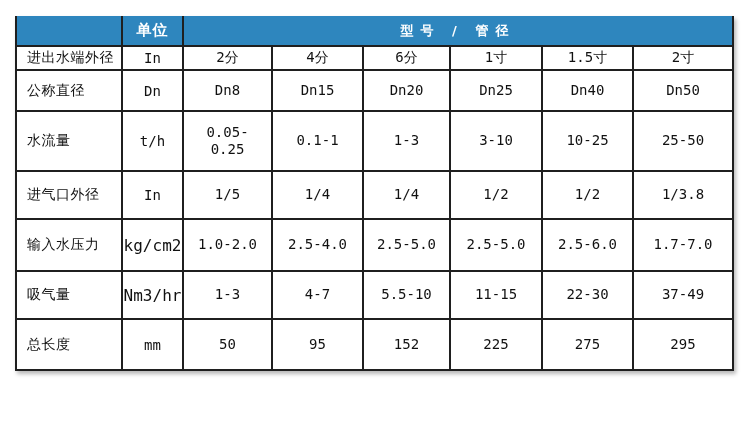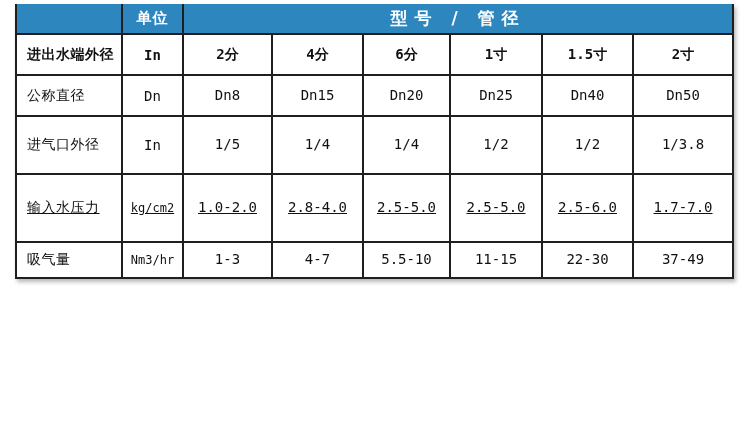--- a/index.html
+++ b/index.html
@@ -17,21 +17,21 @@
   .stage {
     position: relative;
     width: 750px;
     height: 435px;
     background: #ffffff;
     overflow: hidden;
   }
   table.spec-table {
     position: absolute;
     left: 15px;
-    top: 4px;
+    top: 16px;
     border-collapse: collapse;
     table-layout: fixed;
     box-shadow: 2px 3px 4px rgba(0,0,0,0.28);
     background: #ffffff;
   }
   th, td {
     border: 2px solid var(--border);
     text-align: center;
     vertical-align: middle;
     overflow: hidden;
@@ -40,43 +40,43 @@
     background: var(--accent);
     color: var(--header_text);
     font-weight: bold;
     border-top: none;
   }
   th.unit-h {
     font-size: 15px;
     letter-spacing: 1px;
   }
   th.title-h {
-    font-size: 17px;
+    font-size: 13px;
     letter-spacing: 7px;
   }
   td.lbl {
     text-align: left;
     padding-left: 10px;
     font-size: 14px;
     letter-spacing: 0.5px;
   }
   td.unit, td.val {
     font-family: "DejaVu Sans Mono", "Liberation Mono", monospace;
     font-size: 14px;
   }
   td.val { white-space: pre-line; line-height: 1.25; }
   tr.hrow  { height: 30px; }
-  tr.row1  { height: 41px; font-weight: bold; }
+  tr.row1  { height: 24px; }
   tr.row2  { height: 41px; }
   tr.row3  { height: 60px; }
-  tr.row4  { height: 58px; }
-  tr.row5  { height: 68px; text-decoration: underline; }
-  tr.row6  { height: 36px; }
+  tr.row4  { height: 48px; }
+  tr.row5  { height: 52px; }
+  tr.row6  { height: 48px; }
   tr.row7  { height: 51px; }
-  tr.row5 td.unit, tr.row6 td.unit { font-size: 12px; }
+  tr.row5 td.unit, tr.row6 td.unit { font-size: 16px; }
 </style>
 </head>
 <body>
 
 <div class="stage">
   <table class="spec-table">
     <colgroup>
       <col style="width:106px">
       <col style="width:61px">
       <col style="width:89px">
@@ -107,45 +107,66 @@
       <tr class="row2">
         <td class="lbl">公称直径</td>
         <td class="unit">Dn</td>
         <td class="val">Dn8</td>
         <td class="val">Dn15</td>
         <td class="val">Dn20</td>
         <td class="val">Dn25</td>
         <td class="val">Dn40</td>
         <td class="val">Dn50</td>
       </tr>
+      <tr class="row3">
+        <td class="lbl">水流量</td>
+        <td class="unit">t/h</td>
+        <td class="val">0.05-
+0.25</td>
+        <td class="val">0.1-1</td>
+        <td class="val">1-3</td>
+        <td class="val">3-10</td>
+        <td class="val">10-25</td>
+        <td class="val">25-50</td>
+      </tr>
       <tr class="row4">
         <td class="lbl">进气口外径</td>
         <td class="unit">In</td>
         <td class="val">1/5</td>
         <td class="val">1/4</td>
         <td class="val">1/4</td>
         <td class="val">1/2</td>
         <td class="val">1/2</td>
         <td class="val">1/3.8</td>
       </tr>
       <tr class="row5">
         <td class="lbl">输入水压力</td>
         <td class="unit">kg/cm2</td>
         <td class="val">1.0-2.0</td>
-        <td class="val">2.8-4.0</td>
+        <td class="val">2.5-4.0</td>
         <td class="val">2.5-5.0</td>
         <td class="val">2.5-5.0</td>
         <td class="val">2.5-6.0</td>
         <td class="val">1.7-7.0</td>
       </tr>
       <tr class="row6">
         <td class="lbl">吸气量</td>
         <td class="unit">Nm3/hr</td>
         <td class="val">1-3</td>
         <td class="val">4-7</td>
         <td class="val">5.5-10</td>
         <td class="val">11-15</td>
         <td class="val">22-30</td>
         <td class="val">37-49</td>
       </tr>
+      <tr class="row7">
+        <td class="lbl">总长度</td>
+        <td class="unit">mm</td>
+        <td class="val">50</td>
+        <td class="val">95</td>
+        <td class="val">152</td>
+        <td class="val">225</td>
+        <td class="val">275</td>
+        <td class="val">295</td>
+      </tr>
     </tbody>
   </table>
 </div>
 
 </body></html>

